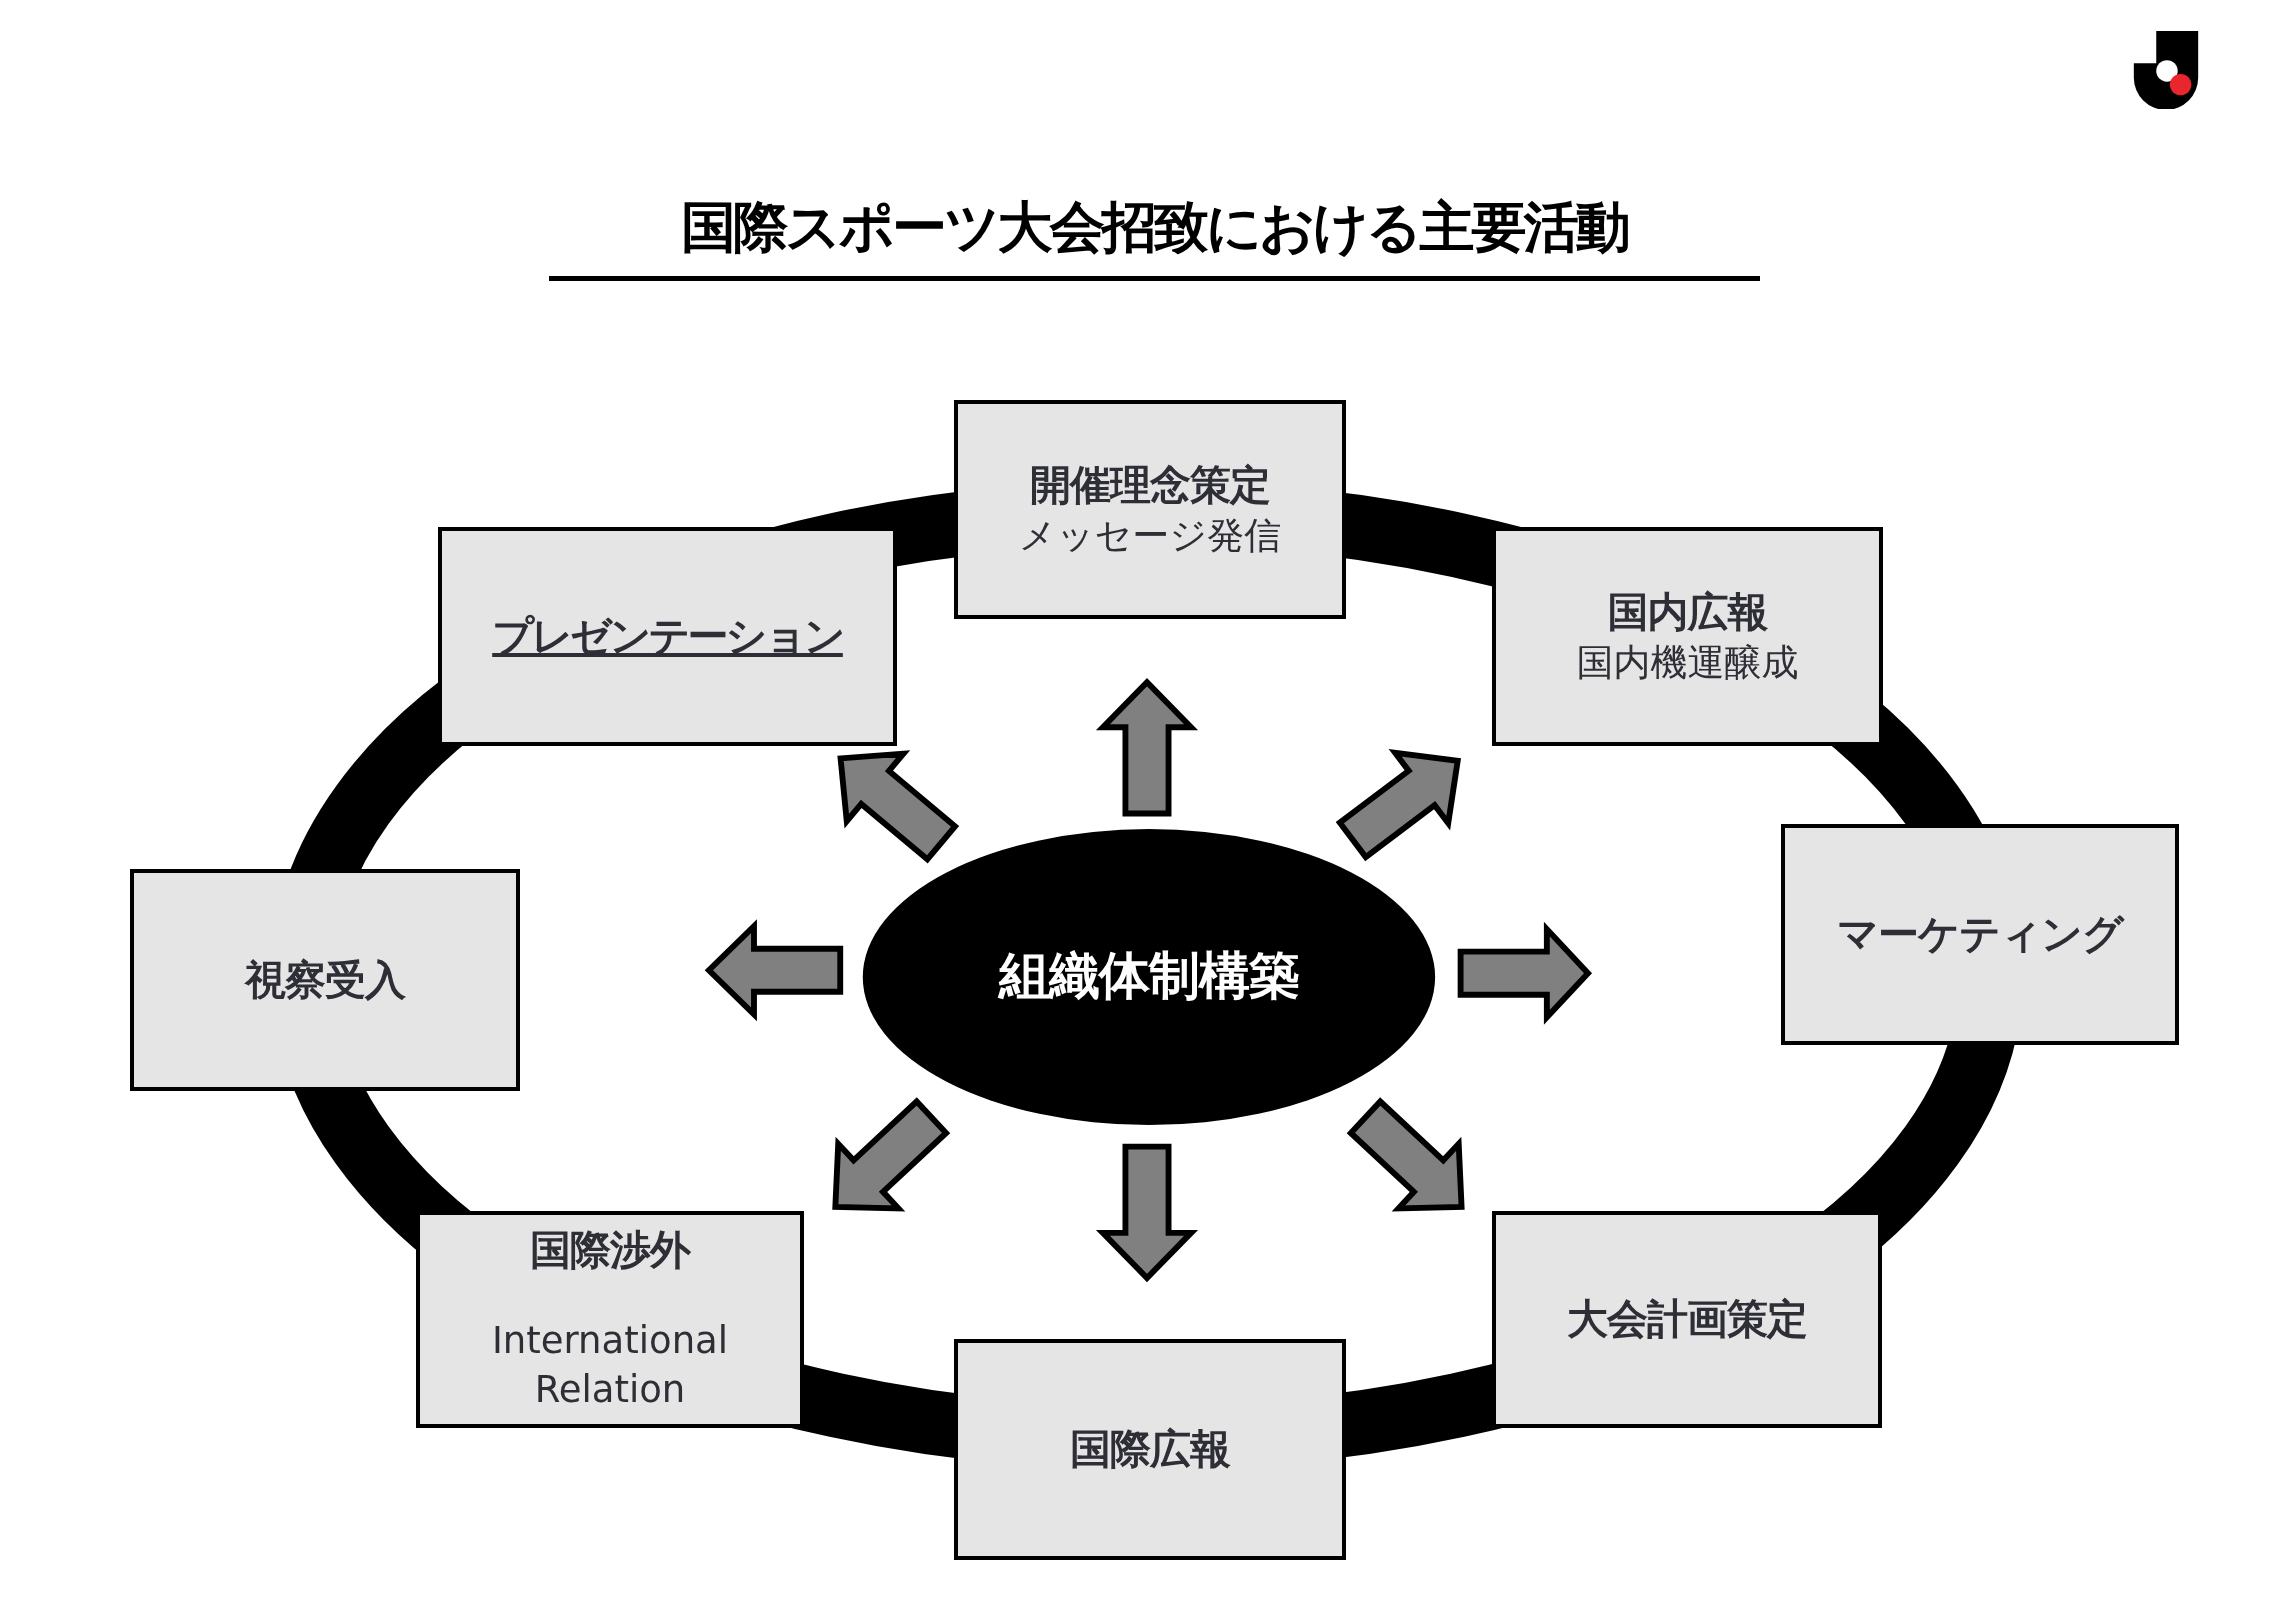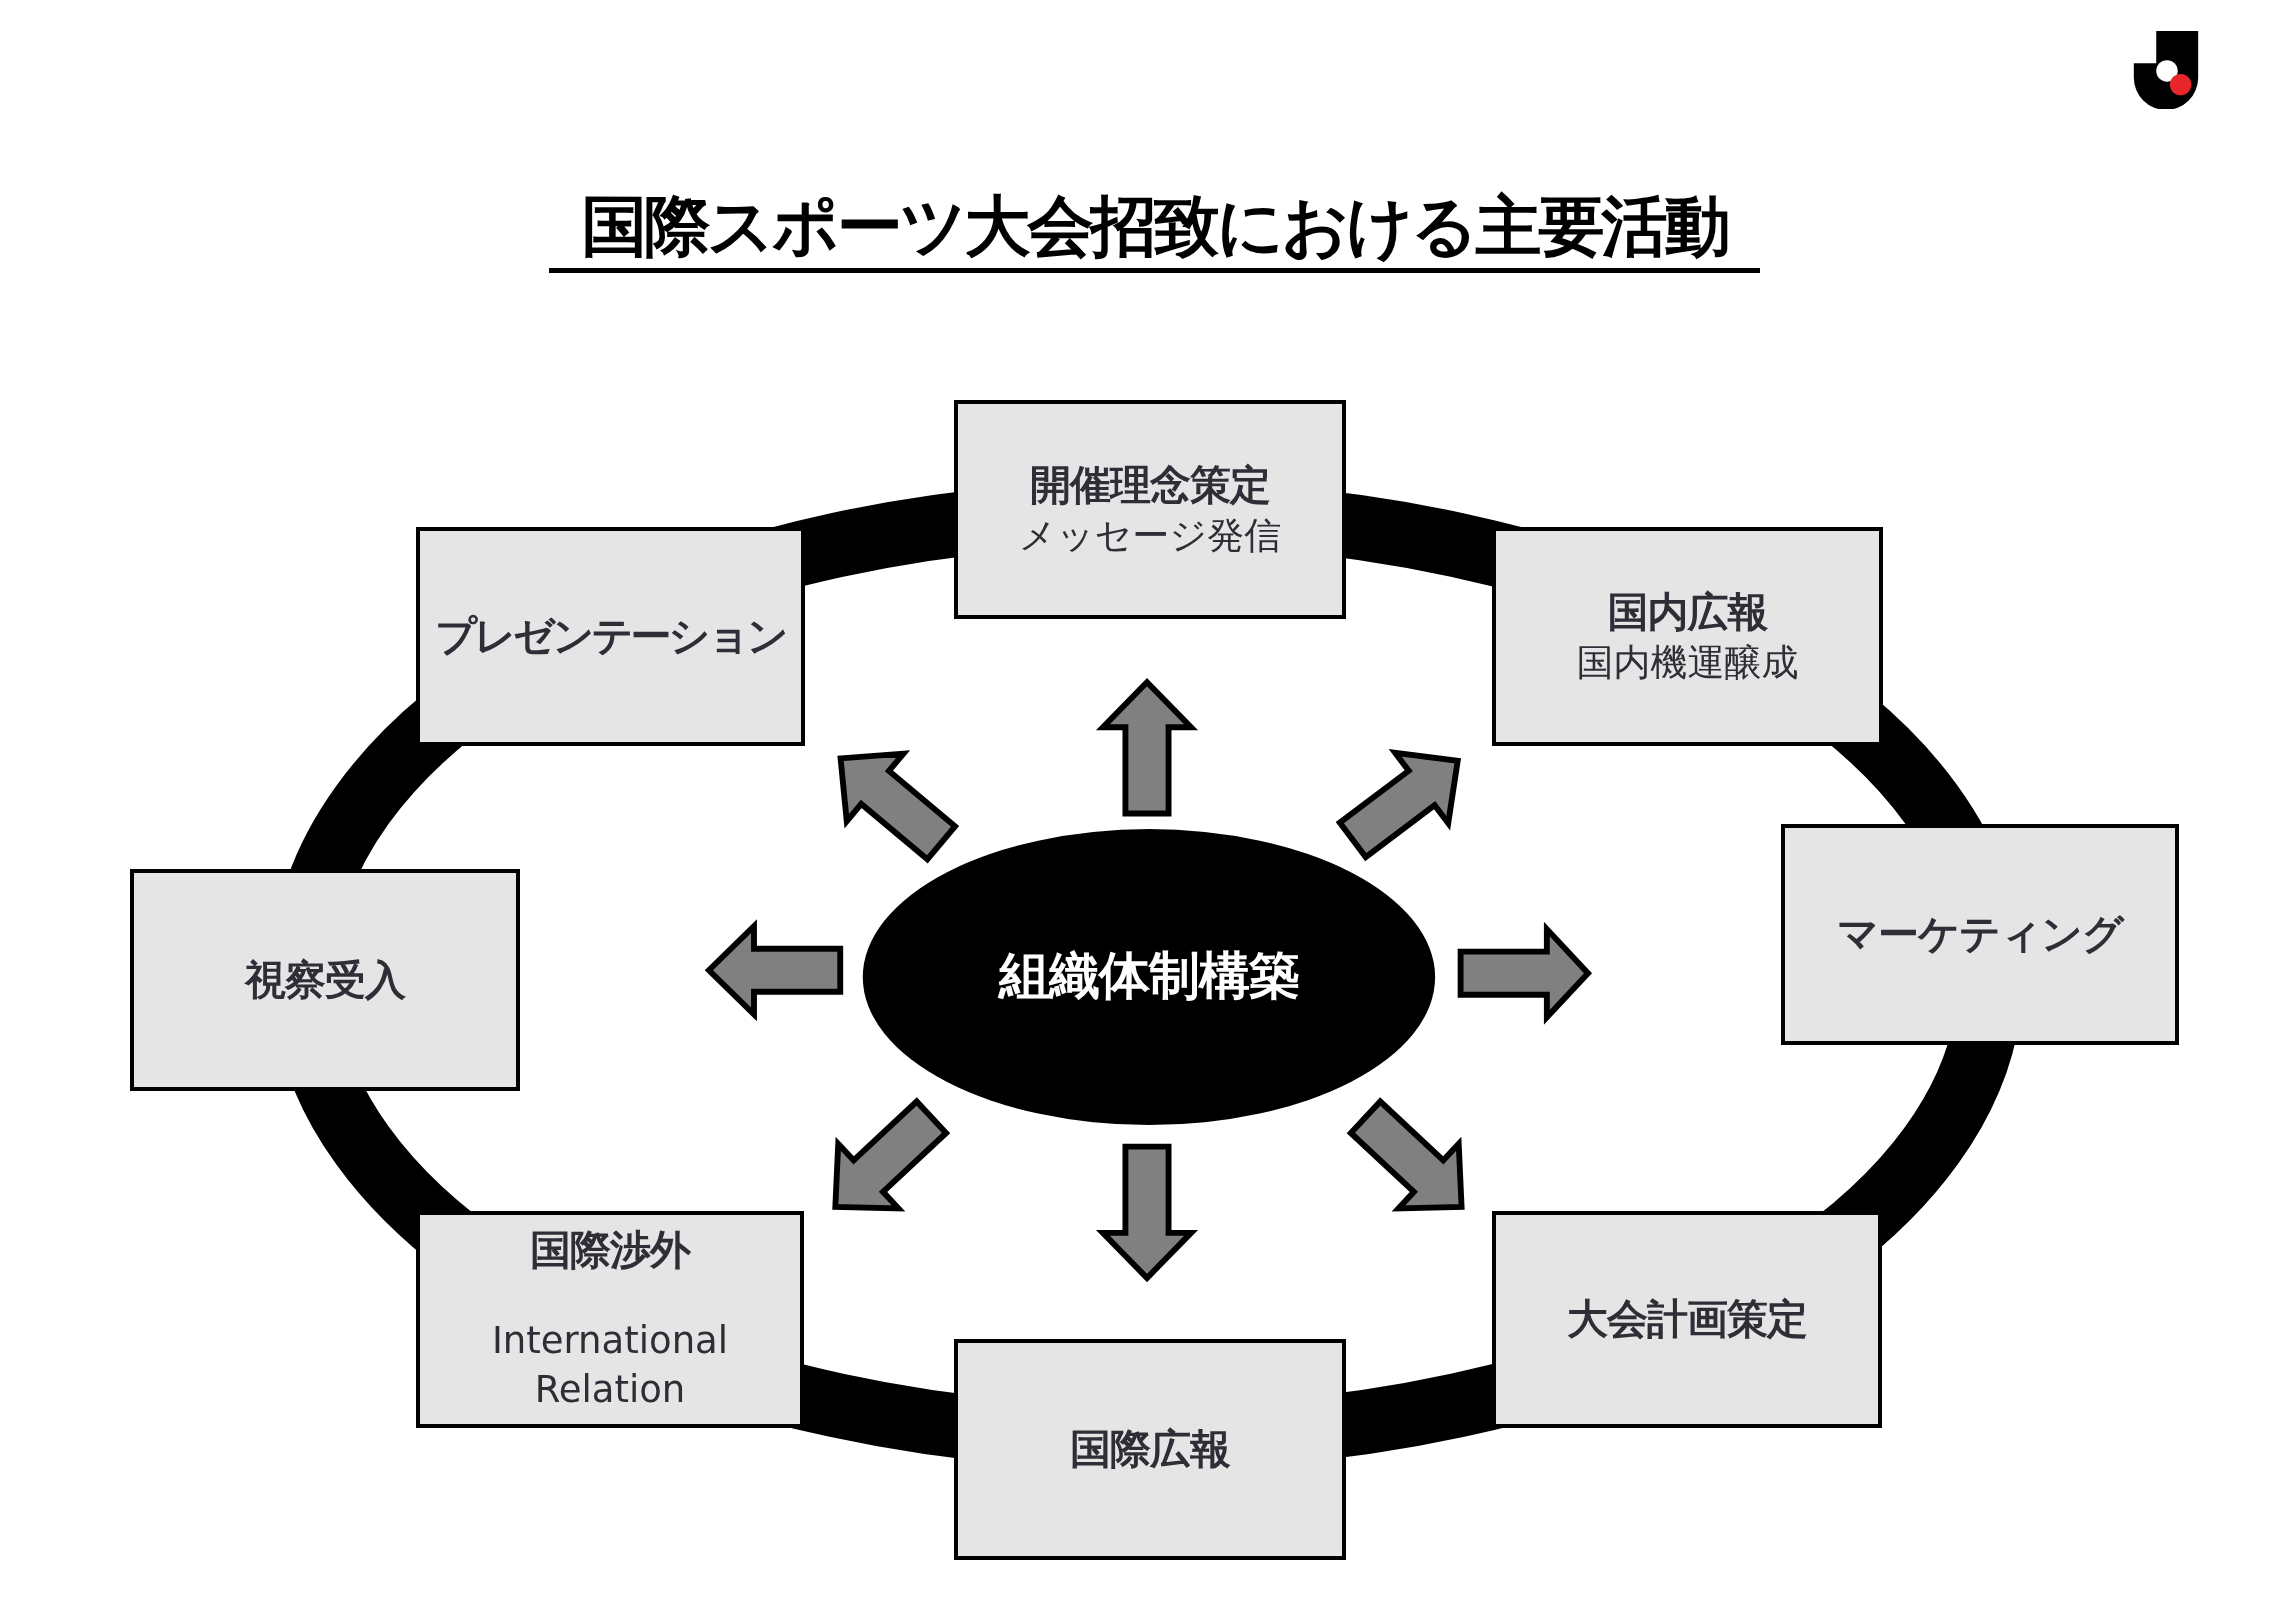--- a/index.html
+++ b/index.html
@@ -1,23 +1,23 @@
 <!DOCTYPE html>
 <html><head>
   <meta charset="utf-8">
   <style>
     html, body { margin: 0; padding: 0; background: #ffffff; }
     body { width: 2293px; height: 1621px; position: relative; overflow: hidden;
            font-family: "DejaVu Sans", "Liberation Sans", sans-serif; }
     #diagram { position: absolute; left: 0; top: 0; }
     .title {
       position: absolute; left: 549px; top: 186px; width: 1211px;
-      text-align: center; font-size: 66px; font-weight: bold; color: #000;
+      text-align: center; font-size: 55px; font-weight: bold; color: #000;
       letter-spacing: -2.9px; line-height: 82px;
-      border-bottom: 5.9px solid #000; padding-bottom: 0;
+      border-bottom: 5.9px solid #000; padding-bottom: 8px;
     }
     .box {
       position: absolute; box-sizing: border-box;
       background: #e5e5e5; border: 4.9px solid #000;
       display: flex; flex-direction: column; align-items: center; justify-content: center;
       color: #2e2e36; text-align: center;
     }
     .box .main { font-size: 41px; font-weight: bold; line-height: 51px; letter-spacing: -1px; white-space: nowrap; text-align: right; }
     .box .sub { font-size: 37px; line-height: 49px; white-space: nowrap; }
     .center-label {
@@ -95,16 +95,16 @@
 
 <div class="box" style="left:416px; top:1211px; width:388px; height:217px;gap:40px;">
   <div class="main">国際渉外</div>
   <div class="sub" style="white-space:normal; width:294px;">International Relation</div>
 </div>
 
 <div class="box" style="left:130px; top:869px; width:390px; height:222px;">
   <div class="main">視察受入</div>
 </div>
 
-<div class="box" style="left:416px; top:527px; width:389px; height:219px;">
+<div class="box" style="left:438px; top:527px; width:459px; height:219px;text-decoration:underline;">
   <div class="main" style="letter-spacing:-2.9px;">プレゼンテーション</div>
 </div>
 
 
 </body></html>

